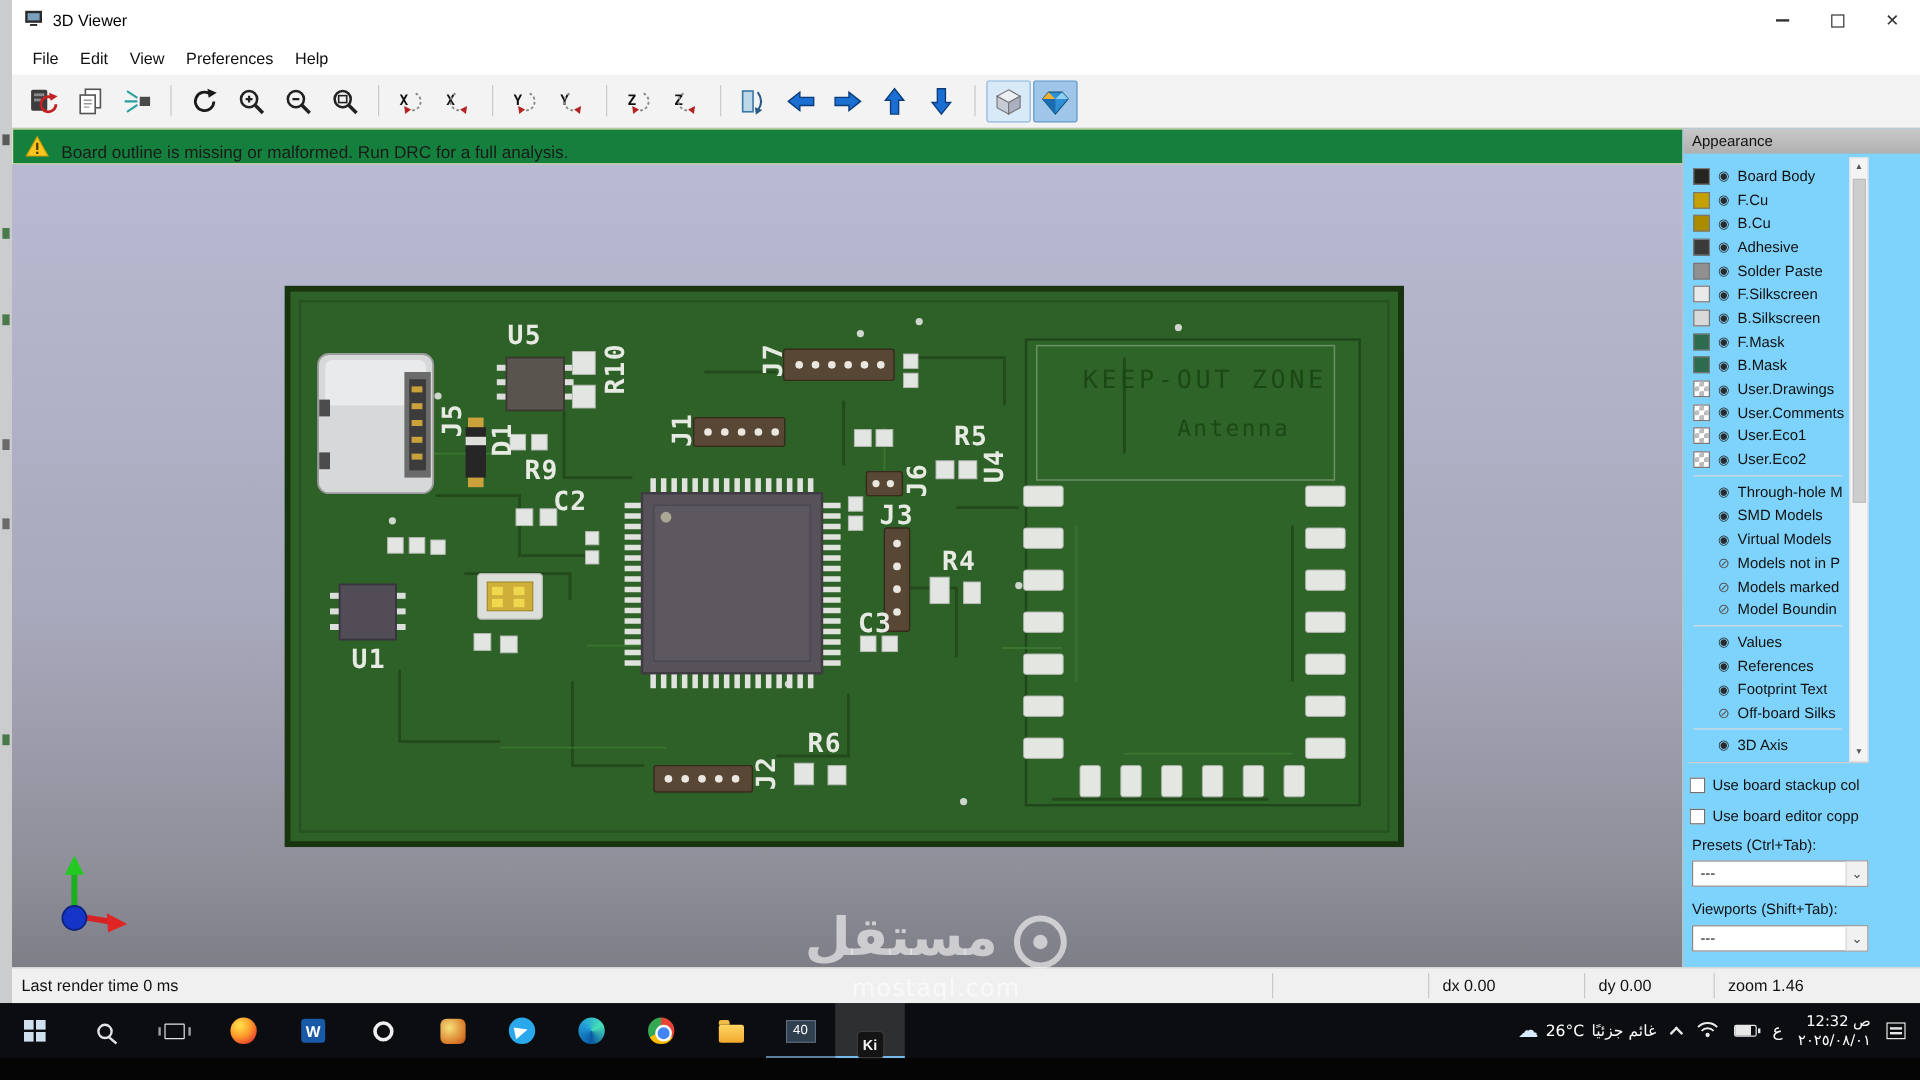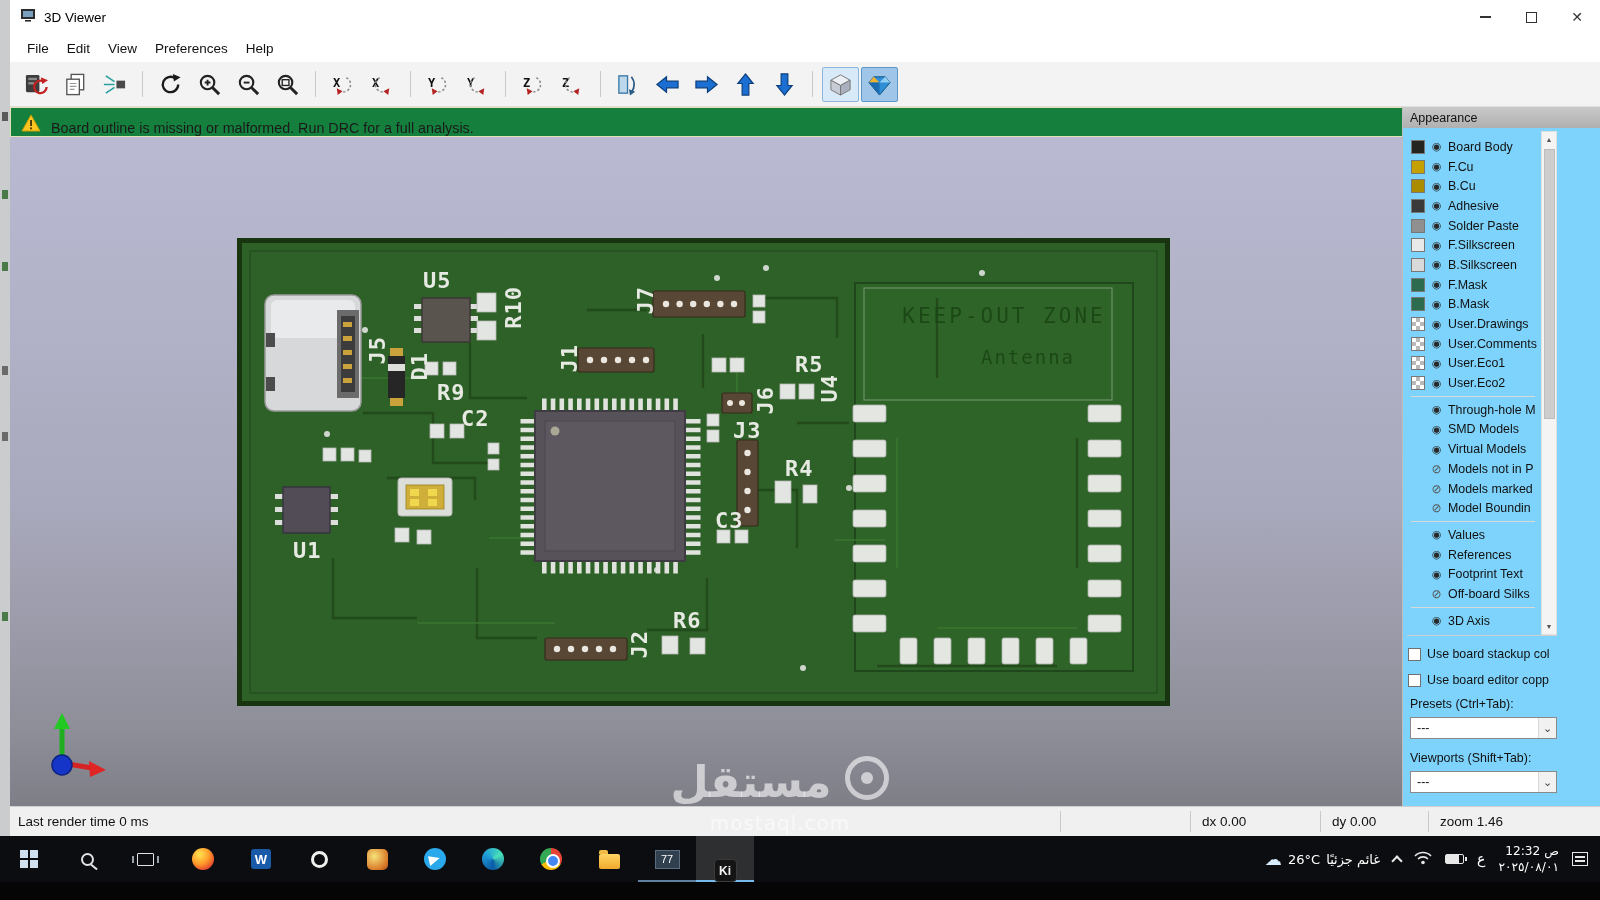--- a/index.html
+++ b/index.html
@@ -108,21 +108,21 @@
   .batt { width:19px; height:10px; border:1.4px solid #e8e8e8; border-radius:2px; position:relative; background:linear-gradient(90deg,#e8e8e8 0 75%,transparent 75%); display:block; }
   .batt::after { content:''; position:absolute; right:-4px; top:1.5px; width:2.5px; height:4px; background:#e8e8e8; }
   .lang { font-size:14px; }
   .clock { font-size:12.2px; text-align:right; line-height:1.35; }
   .action { width:16px; height:14px; border:1.6px solid #e8e8e8; position:relative; display:block; }
   .action::after { content:''; position:absolute; left:2px; top:3px; right:2px; height:1.5px; background:#e8e8e8; box-shadow:0 4px 0 #e8e8e8; }
   .bottom-strip { left:0; top:882px; width:1600px; height:18px; background:#050505; }
 
   
   .watermark { left:600px; top:756px; width:360px; text-align:center; color:rgba(255,255,255,.6); z-index:60; pointer-events:none; font-family:"DejaVu Sans",sans-serif; }
-  .wm-row { display:flex; align-items:flex-start; justify-content:center; gap:14px; direction:rtl; }
+  .wm-row { display:flex; align-items:flex-end; justify-content:center; gap:14px; direction:rtl; }
   .wm-logo { width:44px; height:44px; border:5px solid rgba(255,255,255,.6); border-radius:50%; position:relative; flex:none; }
   .wm-logo::after { content:''; position:absolute; left:11px; top:11px; width:12px; height:12px; background:rgba(255,255,255,.6); border-radius:50%; }
   .wm-name { font-size:44px; font-weight:bold; }
   .wm-domain { font-size:20px; margin-top:4px; letter-spacing:1px; }
 </style>
 </head>
 <body>
 
 <div id="root">
 
@@ -741,21 +741,21 @@
       <div class="task-item">
           <span class="edge"></span>
         </div>
       <div class="task-item">
           <span class="chrome"></span>
         </div>
       <div class="task-item">
           <span class="folder"></span>
         </div>
       <div class="task-item open">
-          <span class="w94">77</span>
+          <span class="w94">40</span>
         </div>
       <div class="task-item active open">
           <span class="ki">Ki</span>
         </div>
     </div>
     <div class="tb-right">
       <div class="weather">
         <span class="cloud">☁</span>
         <span>26°C</span>
         <span>غائم جزئيًا</span>

